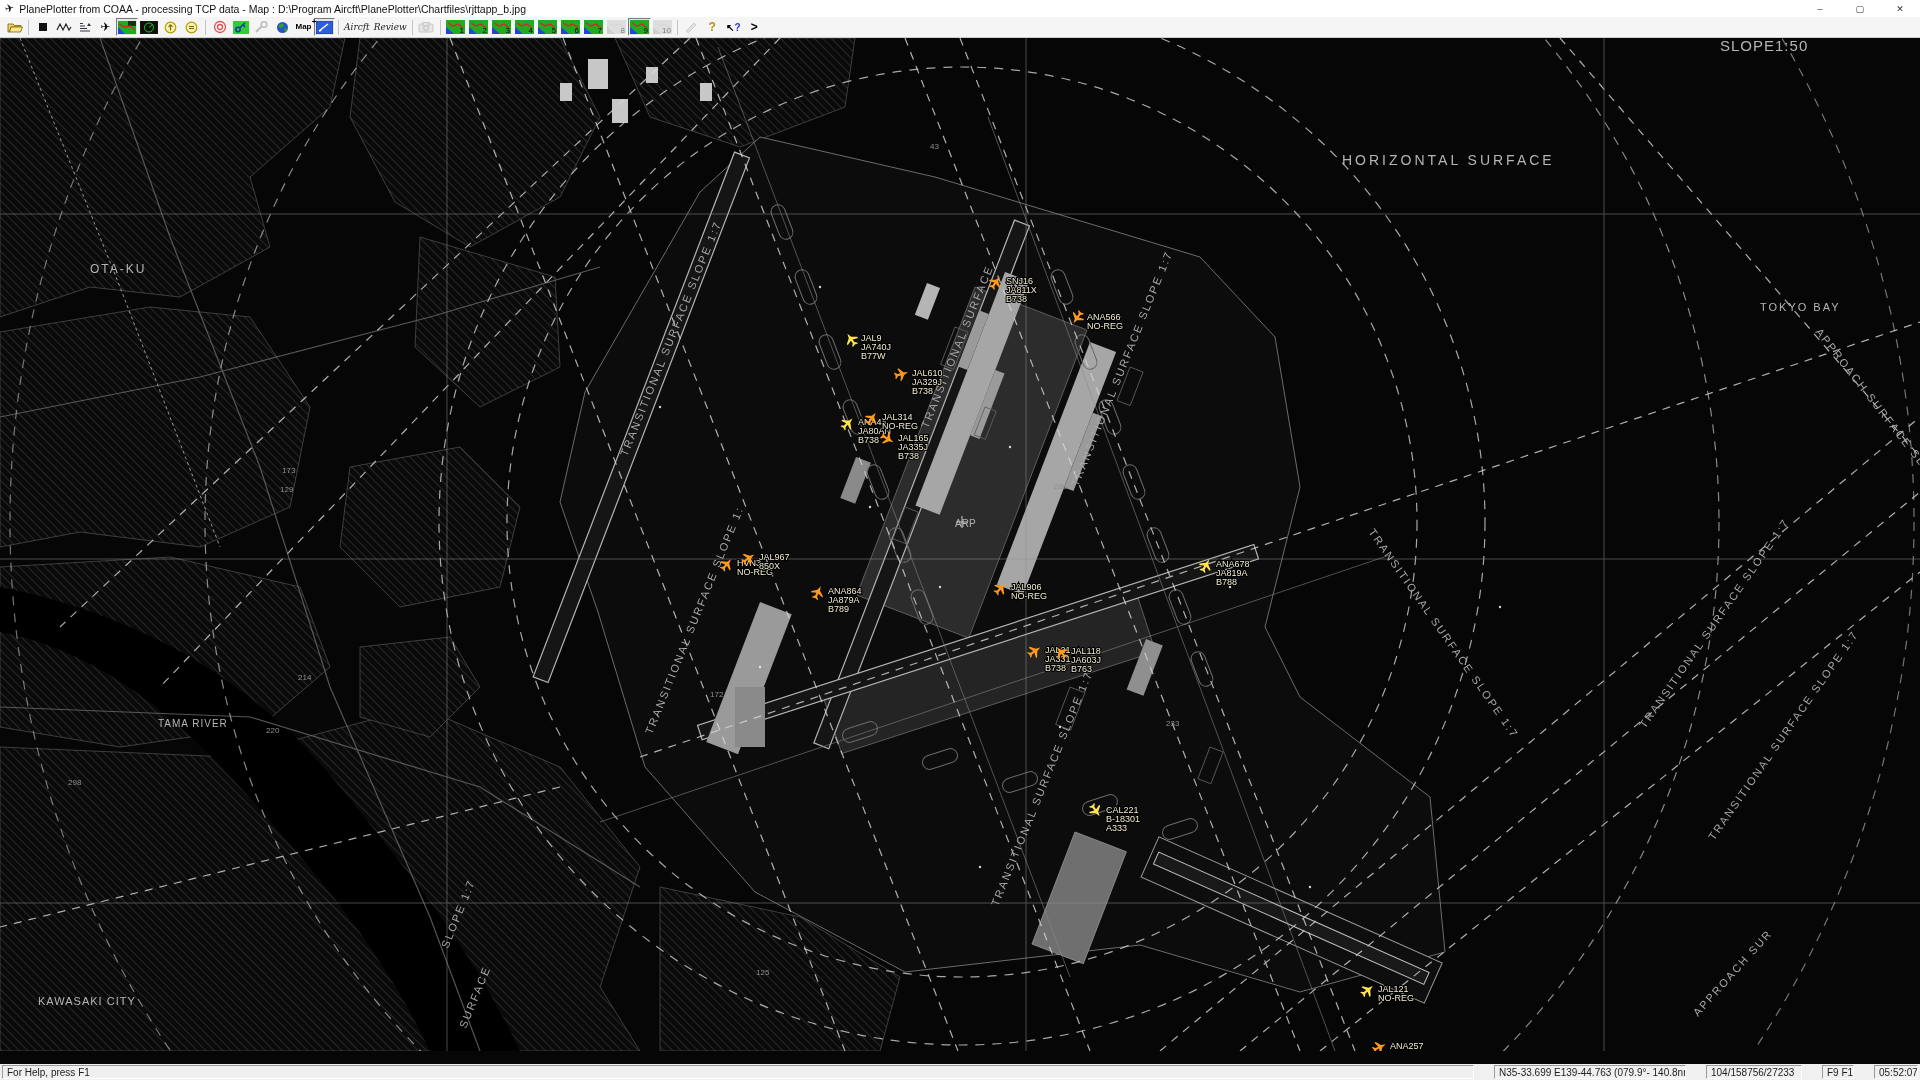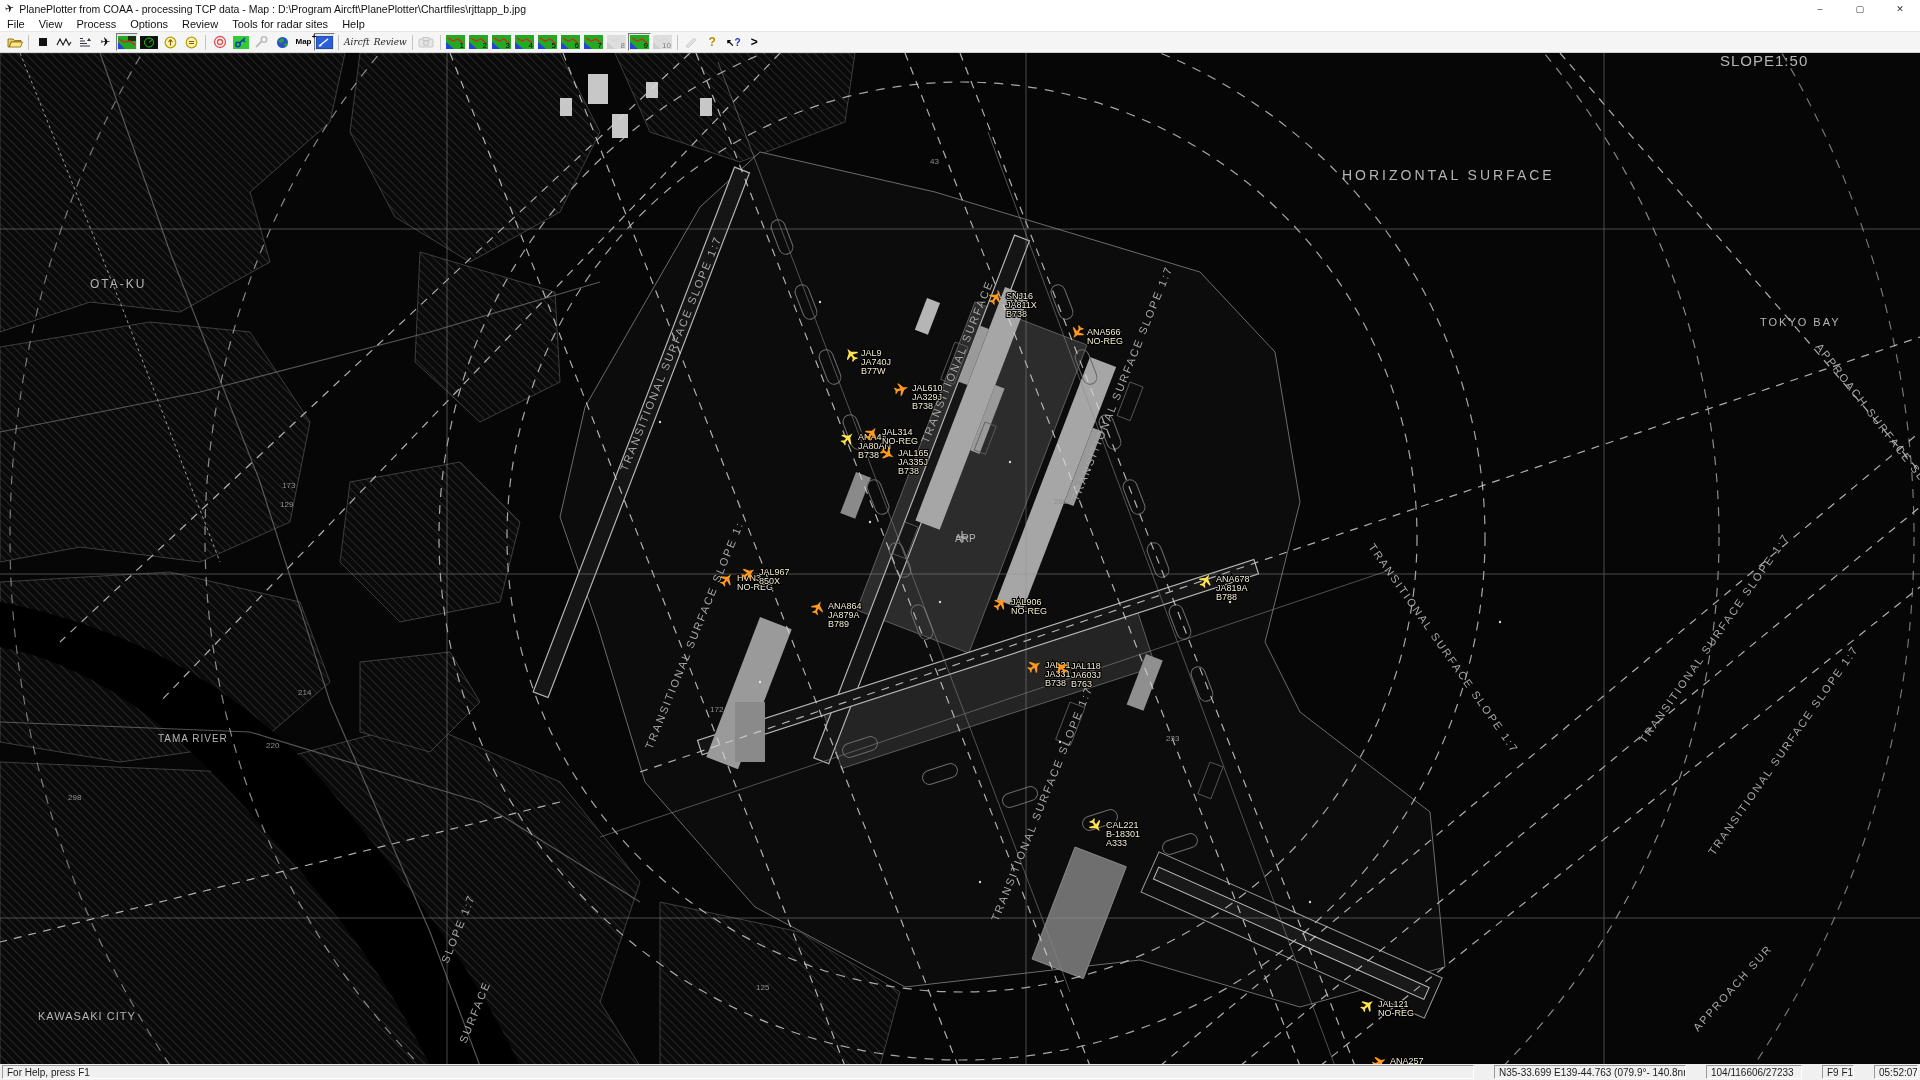--- a/index.html
+++ b/index.html
@@ -38,29 +38,20 @@
   <div class="titlebar">
     <span class="appicon">✈</span>
     <span class="ttl">PlanePlotter from COAA - processing TCP data - Map : D:\Program Aircft\PlanePlotter\Chartfiles\rjttapp_b.jpg</span>
     <div class="wbtns">
       <div class="wbtn">–</div>
       <div class="wbtn">▢</div>
       <div class="wbtn close">✕</div>
     </div>
   </div>
 
-  <div class="menubar">
-      <span class="mitem">File</span>
-      <span class="mitem">View</span>
-      <span class="mitem">Process</span>
-      <span class="mitem">Options</span>
-      <span class="mitem">Review</span>
-      <span class="mitem">Tools for radar sites</span>
-      <span class="mitem">Help</span>
-    </div>
 
   <div class="toolbar">
       <div class="tbtn">
         <svg width="16" height="13">
           <path d="M1,11 L1,3 L6,3 L7.5,4.5 L14,4.5 L14,6 L4,6 L2.5,11 Z" fill="#f0d060" stroke="#806000" stroke-width="0.8"></path>
           <path d="M2.5,11 L4,6 L15.5,6 L13.5,11 Z" fill="#ffe88a" stroke="#806000" stroke-width="0.8"></path>
         </svg>
       </div>
       <div class="tsep"></div>
       <div class="tbtn">
@@ -575,18 +566,18 @@
             <use href="#plane" transform="translate(1380 1060) rotate(65) scale(0.9)" fill="#ff9a1f"></use>
             <text x="1390" y="1062" font-size="9" fill="#f2eccf" stroke="#000" stroke-width="2.2" paint-order="stroke">ANA257</text>
           </g>
         </g>
     </svg>
   </div>
 
   <div class="statusbar">
     <div class="sfield grow">For Help, press F1</div>
     <div class="sfield" style="width:192px">N35-33.699 E139-44.763 (079.9°-  140.8nm)</div>
-    <div class="sfield" style="width:96px">104/116606/27233</div>
+    <div class="sfield" style="width:96px">104/158756/27233</div>
     <div class="sfield" style="width:32px">F9 F12</div>
     <div class="sfield" style="width:44px">05:52:07UTC</div>
   </div>
 
 </div>
 
 </body></html>

